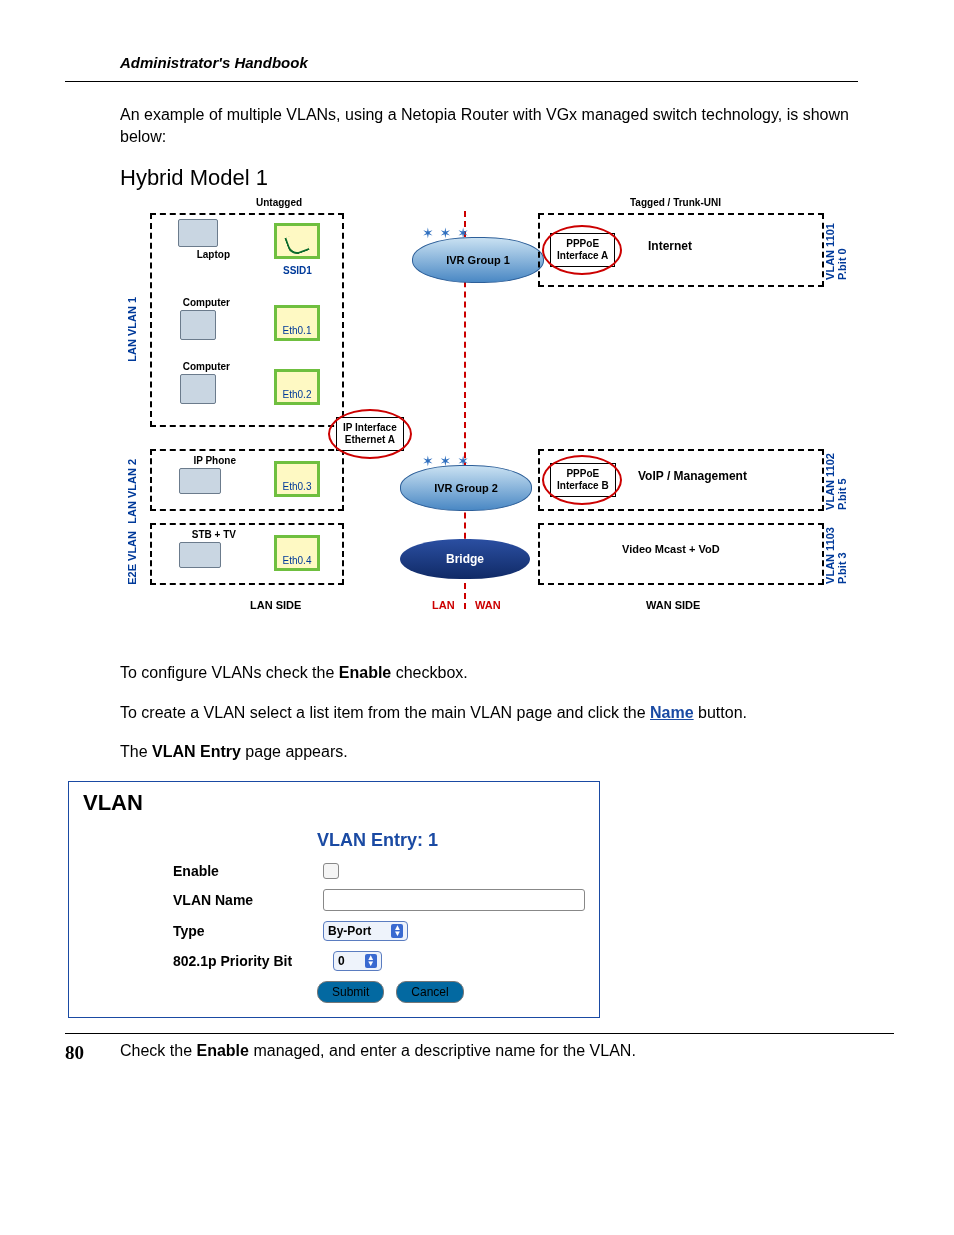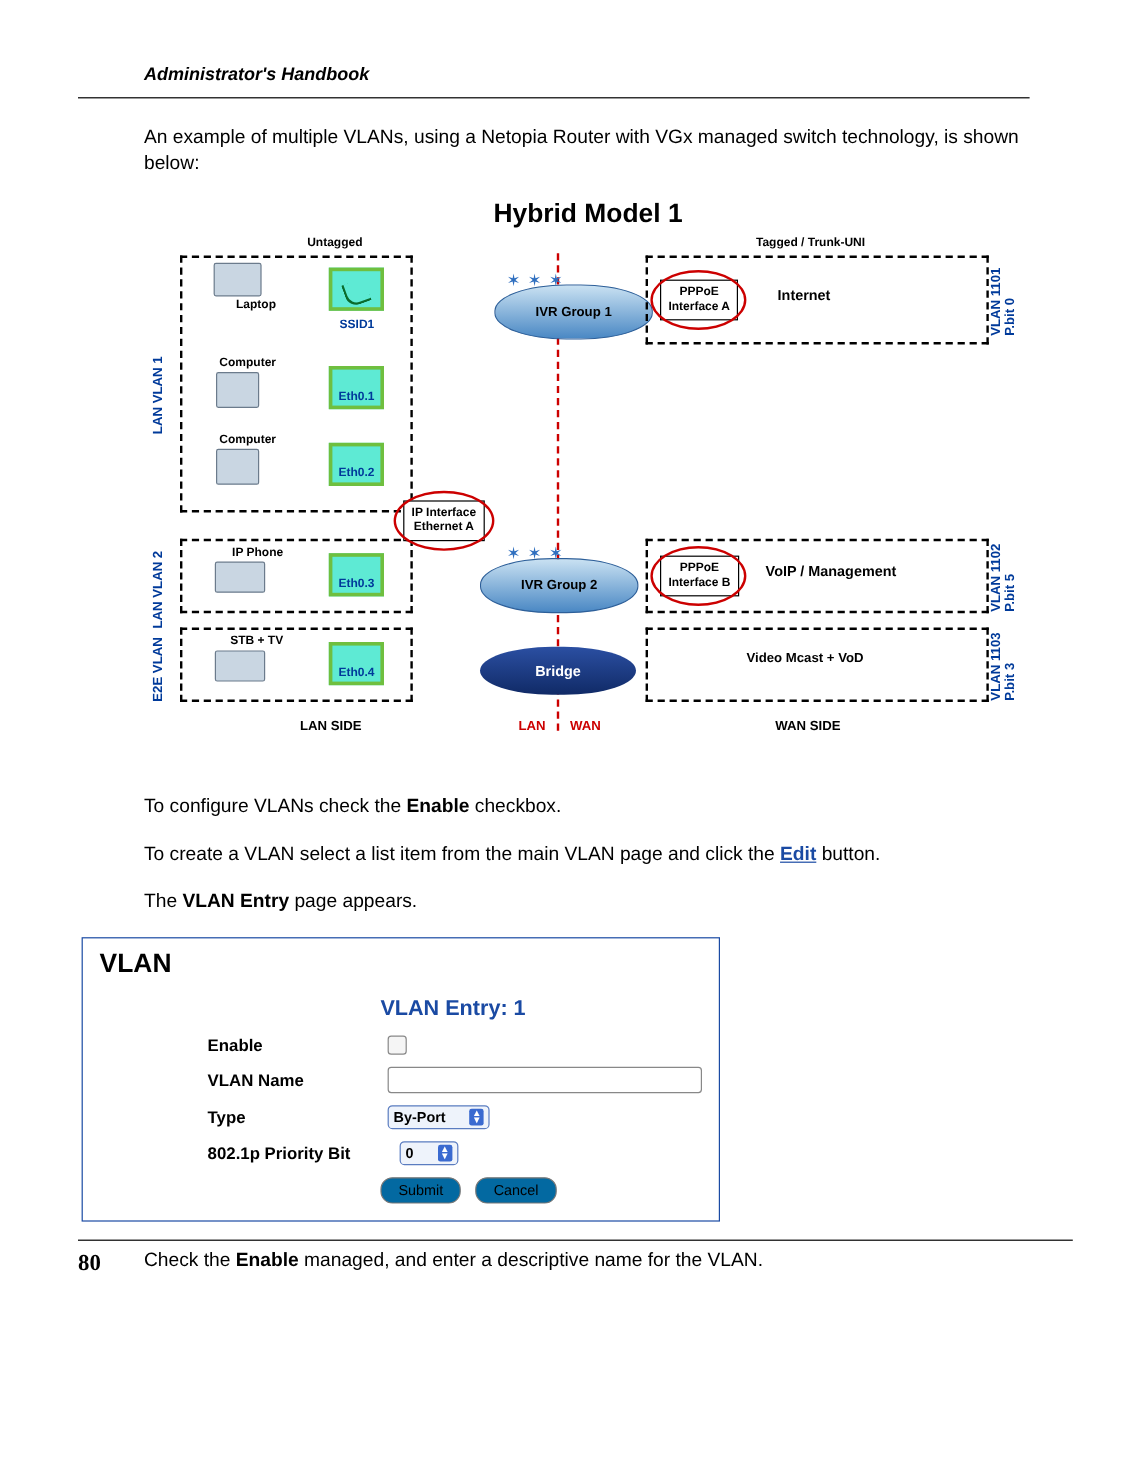--- a/index.html
+++ b/index.html
@@ -6,26 +6,26 @@
   .page{width:954px;height:1106px;position:relative;box-sizing:border-box;padding:54px 96px 40px 65px}
   .running-head{font-weight:700;font-style:italic;font-size:15px;margin:0 0 10px 55px}
   .rule{border:0;border-top:1px solid #000;margin:0 0 22px 0}
   .body-text{font-size:16px;line-height:1.35;margin:0 0 18px 55px;max-width:740px}
   .b{font-weight:700}
   .link{color:#1a4aa3;font-weight:700;text-decoration:underline}
   .pageno{position:absolute;left:65px;bottom:42px;font-family:Georgia,serif;font-weight:700;font-size:19px}
   .foot-rule{position:absolute;left:65px;right:60px;bottom:72px;border-top:1px solid #000}
   
   .diagram-wrap{width:740px;height:475px;margin:4px 0 22px 55px;position:relative}
-  .diagram-title{font-family:Arial;font-weight:700;font-size:22px;text-align:center;margin-bottom:6px}
+  .diagram-title{font-family:Arial;font-weight:400;font-size:22px;text-align:left;margin-bottom:6px}
   .diag{position:relative;width:100%;height:440px}
   .dash-box{position:absolute;border:2px dashed #000;background:transparent}
   .vlabel{position:absolute;font-size:11px;font-weight:700;writing-mode:vertical-rl;transform:rotate(180deg);color:#003a9a}
   .small-label{position:absolute;font-size:10px;font-weight:700;color:#000;text-align:center}
-  .green-chip{position:absolute;width:46px;height:36px;border:3px solid #6fbf3f;background:#5eead4;display:flex;align-items:flex-end;justify-content:center;font-size:10px;font-weight:700;color:#003a9a;padding-bottom:2px;box-sizing:border-box}
+  .green-chip{position:absolute;width:46px;height:36px;border:3px solid #6fbf3f;background:#fef9c3;display:flex;align-items:flex-end;justify-content:center;font-size:10px;font-weight:400;color:#003a9a;padding-bottom:2px;box-sizing:border-box}
   .device{position:absolute;font-size:10px;font-weight:700;text-align:right;color:#000}
   .dev-icon{display:block;margin:0 auto 2px auto;background:#c9d6e2;border:1px solid #6b7b8c;border-radius:2px}
   .ivr{position:absolute;width:130px;height:44px;border-radius:60px/22px;background:linear-gradient(#c9e1f2,#4a88c4);border:1px solid #2d5f99;display:flex;align-items:center;justify-content:center;font-size:11px;font-weight:700;color:#000}
   .bridge{position:absolute;width:130px;height:40px;border-radius:60px/20px;background:linear-gradient(#2b4fa2,#102a66);display:flex;align-items:center;justify-content:center;color:#fff;font-weight:700;font-size:12px}
   .red-circle{position:absolute;border:2px solid #c00;border-radius:50%}
   .pppoe-box{position:absolute;border:1px solid #000;background:#fff;font-size:10px;font-weight:700;padding:4px 6px;text-align:center;line-height:1.2}
   .wan-label{position:absolute;font-size:12px;font-weight:700}
   .red-divider{position:absolute;top:14px;bottom:28px;width:0;border-left:2px dashed #c00}
   .footer-lbl{position:absolute;font-size:11px;font-weight:700}
   .footer-red{color:#c00}
@@ -152,21 +152,21 @@
       <div class="footer-lbl footer-red" style="left:312px;top:402px">LAN</div>
       <div class="footer-lbl footer-red" style="left:355px;top:402px">WAN</div>
       <div class="footer-lbl" style="left:526px;top:402px">WAN SIDE</div>
     </div>
   </div>
 
   <p class="body-text">
     <span>To configure VLANs check the </span><span class="b">Enable</span><span> checkbox.</span>
   </p>
   <p class="body-text">
-    <span>To create a VLAN select a list item from the main VLAN page and click the </span><span class="link">Edit</span><span> button.</span>
+    <span>To create a VLAN select a list item from the main VLAN page and click the </span><span class="link">Name</span><span> button.</span>
   </p>
   <p class="body-text">
     <span>The </span><span class="b">VLAN Entry</span><span> page appears.</span>
   </p>
 
   <div class="shot">
     <div class="shot-inner">
       <div class="shot-title">VLAN</div>
       <div class="shot-sub">VLAN Entry: 1</div>
       <div class="form-row">

